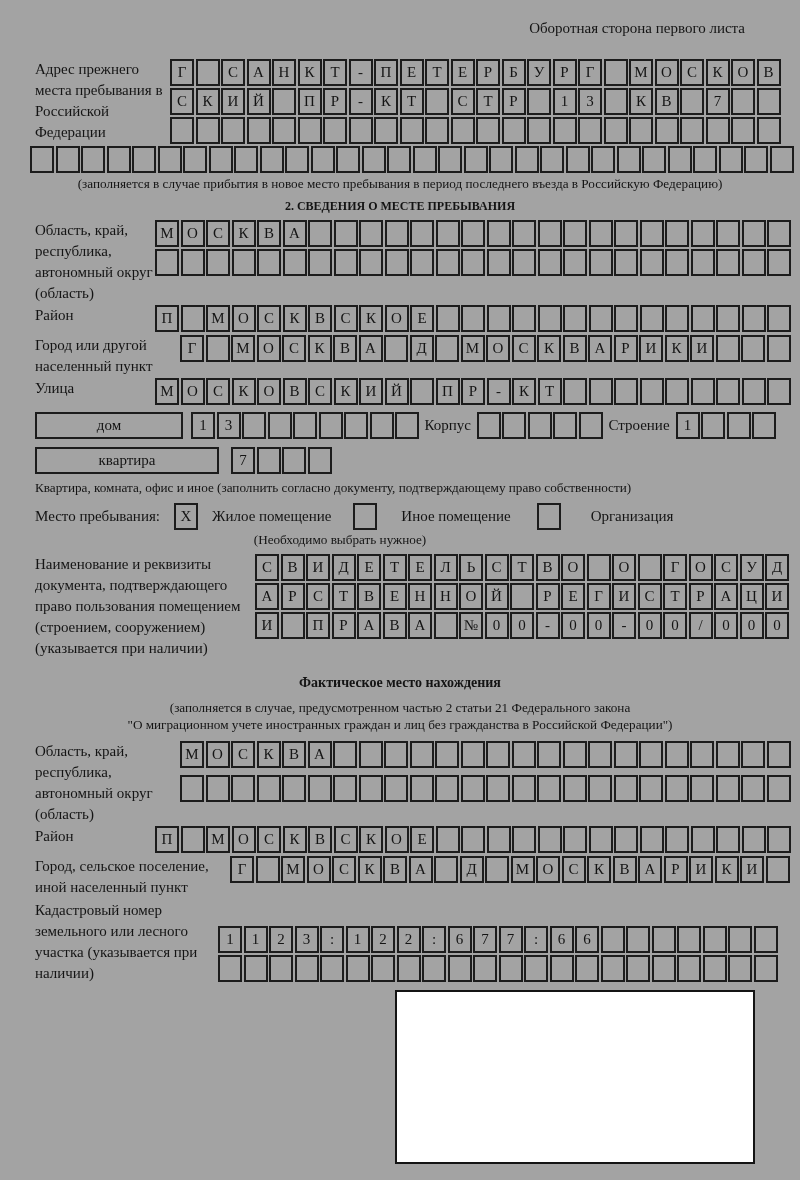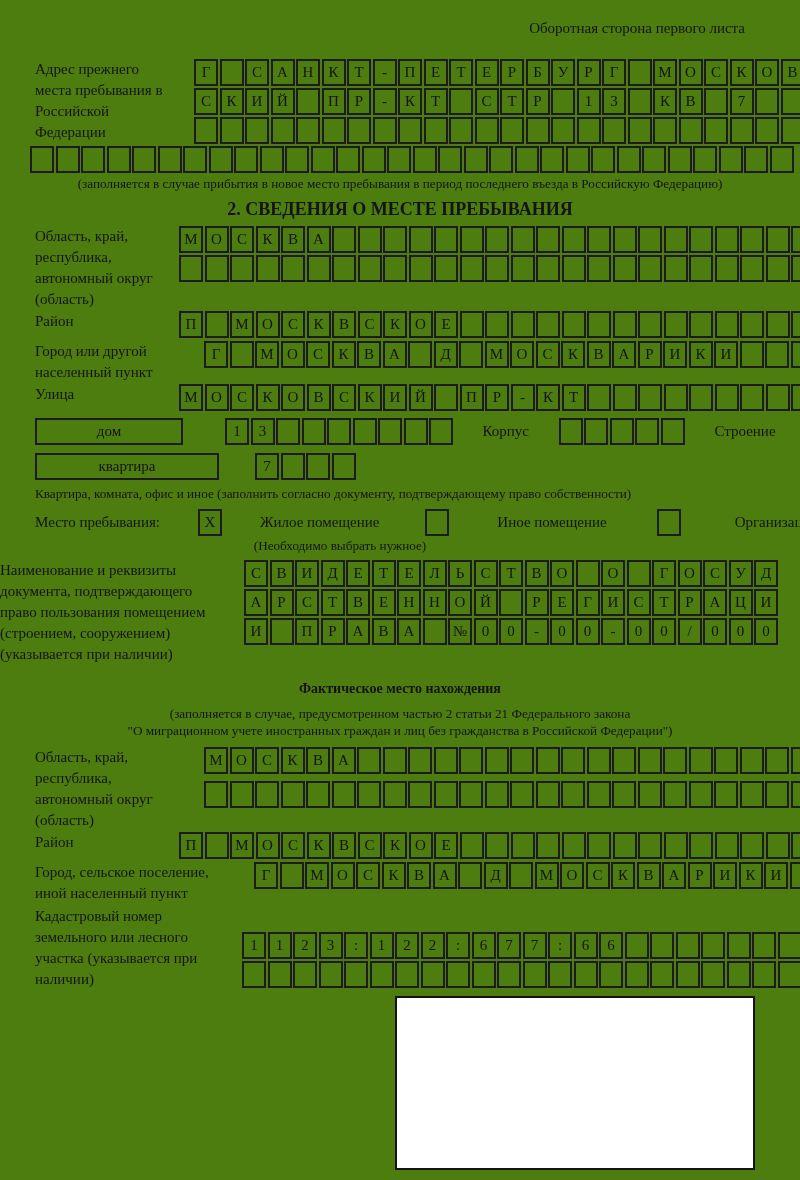--- a/index.html
+++ b/index.html
@@ -1,41 +1,41 @@
 <!DOCTYPE html>
 <html><head>
 <meta charset="utf-8">
 <style>
   html,body{margin:0;padding:0;background:#fff;}
   .sheet{
     position:relative;width:800px;height:1180px;margin:0 auto;
-    background:#4d7c0f;color:#141414;
+    background:#a3a3a3;color:#141414;
     font-family:"Liberation Serif","DejaVu Serif",serif;
     overflow:hidden;
   }
   .corner{ text-align:right;padding:20px 55px 0 0;font-size:15px; }
-  .row{ display:flex;align-items:flex-start;gap:24px; }
+  .row{ display:flex;align-items:flex-start; }
   .lbl{ font-size:15px;line-height:21px;flex-shrink:0; }
   .cellrow{ display:flex;margin-bottom:2px; }
   .cell{
     box-sizing:border-box;width:24px;height:27px;flex-shrink:0;
     border:2px solid #1c1c1c;margin-right:1.5px;
     text-align:center;font-size:15px;line-height:23px;
   }
   .wide-box{
     box-sizing:border-box;height:27px;flex-shrink:0;
     border:2px solid #1c1c1c;text-align:center;font-size:15px;line-height:23px;
   }
   .cb{
     box-sizing:border-box;width:24px;height:27px;flex-shrink:0;
     border:2px solid #1c1c1c;text-align:center;font-size:15px;line-height:23px;
   }
   .note{ font-size:13.2px;line-height:17px; }
   .center{ text-align:center; }
-  .sect-title{ font-size:18px;font-weight:bold;text-align:center; }
+  .sect-title{ font-size:12px;font-weight:bold;text-align:center; }
   .inline-lbl{ font-size:15px;line-height:27px;flex-shrink:0; }
   .stamp-box{
     box-sizing:border-box;margin-left:395px;width:360px;height:174px;
     border:2px solid #141414;background:#fff;
   }
 </style>
 </head>
 <body>
 
 <div class="sheet">
@@ -307,21 +307,21 @@
         <span class="cell"></span>
         <span class="cell"></span>
         <span class="cell"></span>
         <span class="cell"></span>
         <span class="cell"></span>
         <span class="cell"></span>
       </div>
   </div>
 
   <div class="row" style="padding-left:35px;margin-top:5px;">
-    <div class="wide-box" style="width:148px;margin-right:18px;">дом</div>
+    <div class="wide-box" style="width:148px;margin-right:8px;">дом</div>
     <div class="cellrow" style="margin-right:4px;">
         <span class="cell">1</span>
         <span class="cell">3</span>
         <span class="cell"></span>
         <span class="cell"></span>
         <span class="cell"></span>
         <span class="cell"></span>
         <span class="cell"></span>
         <span class="cell"></span>
         <span class="cell"></span>
@@ -358,21 +358,21 @@
     <div class="inline-lbl" style="margin-right:14px;text-align:center;">Место пребывания:</div>
     <div class="cb" style="margin-right:14px;">X</div>
     <div class="inline-lbl" style="margin-right:22px;">Жилое помещение</div>
     <div class="cb" style="margin-right:24px;"></div>
     <div class="inline-lbl" style="margin-right:26px;">Иное помещение</div>
     <div class="cb" style="margin-right:30px;"></div>
     <div class="inline-lbl">Организация</div>
   </div>
   <div class="note" style="margin-left:150px;width:380px;text-align:center;margin-top:1px;">(Необходимо выбрать нужное)</div>
 
-  <div class="row" style="margin-top:6px;">
+  <div class="row" style="padding-left:35px;margin-top:6px;">
     <div class="lbl" style="width:220px;">Наименование и реквизиты документа, подтверждающего право пользования помещением (строением, сооружением) (указывается при наличии)</div>
     <div>
       <div class="cellrow">
           <span class="cell">С</span>
           <span class="cell">В</span>
           <span class="cell">И</span>
           <span class="cell">Д</span>
           <span class="cell">Е</span>
           <span class="cell">Т</span>
           <span class="cell">Е</span>

